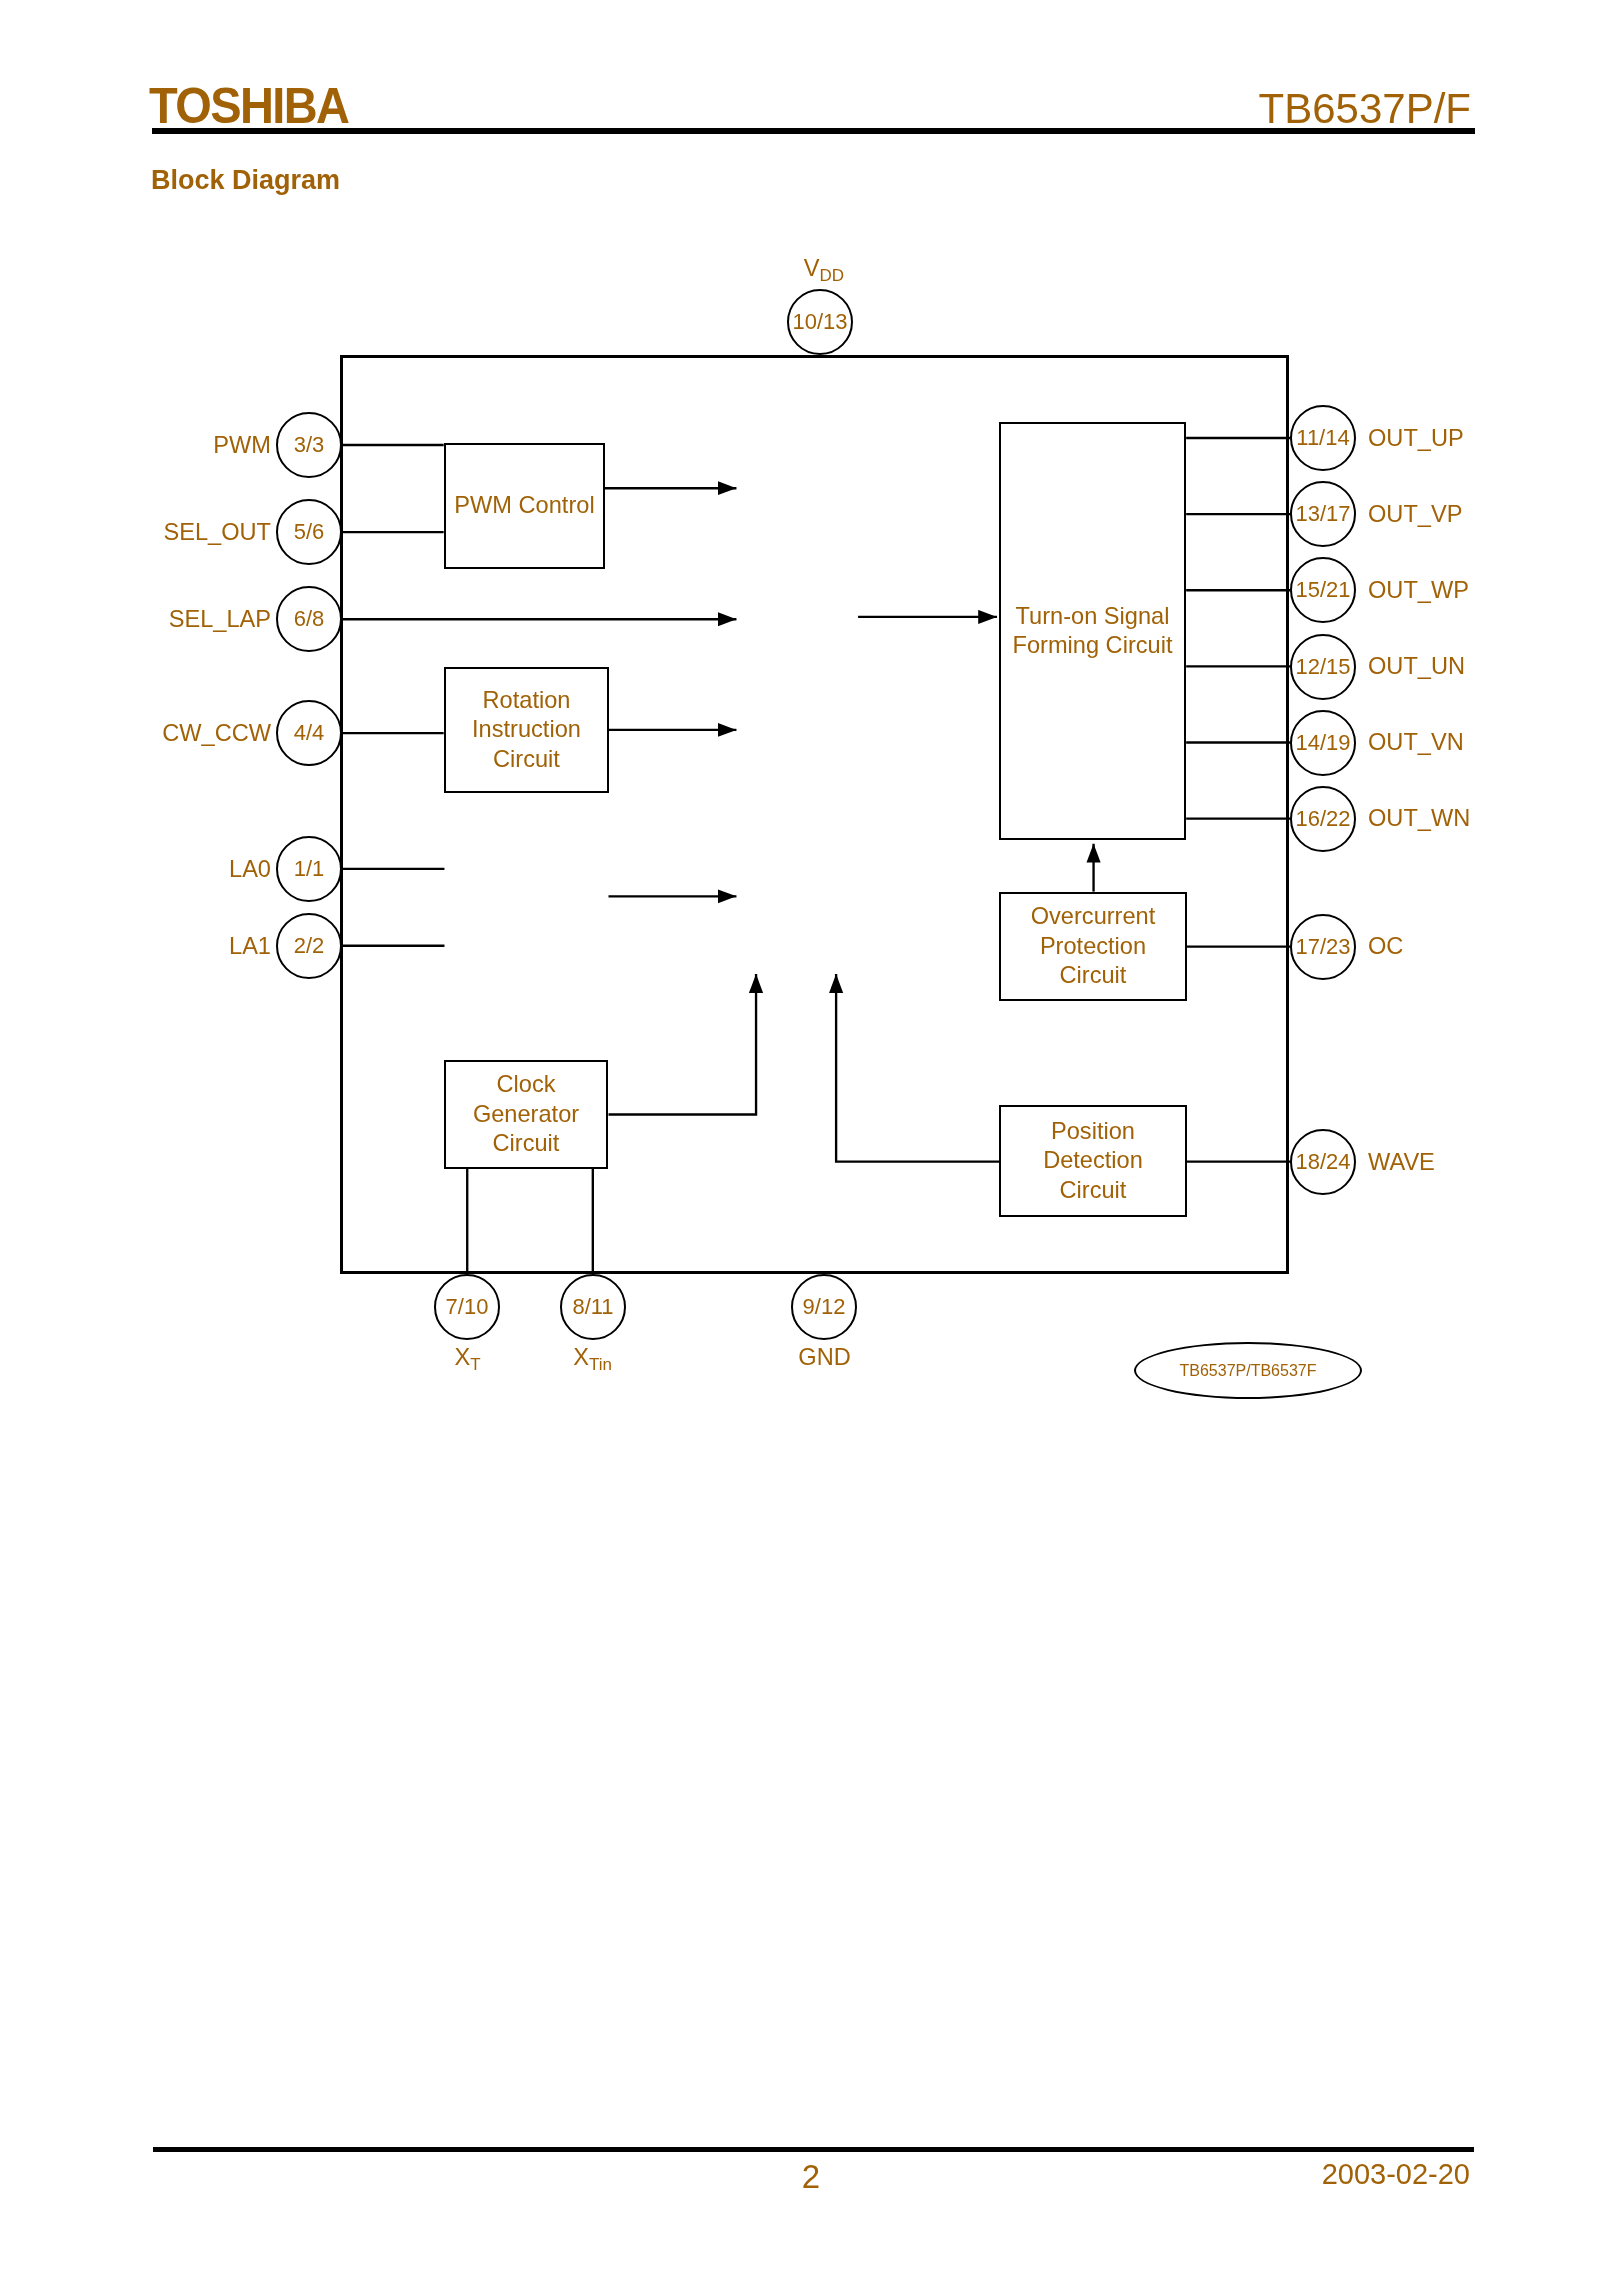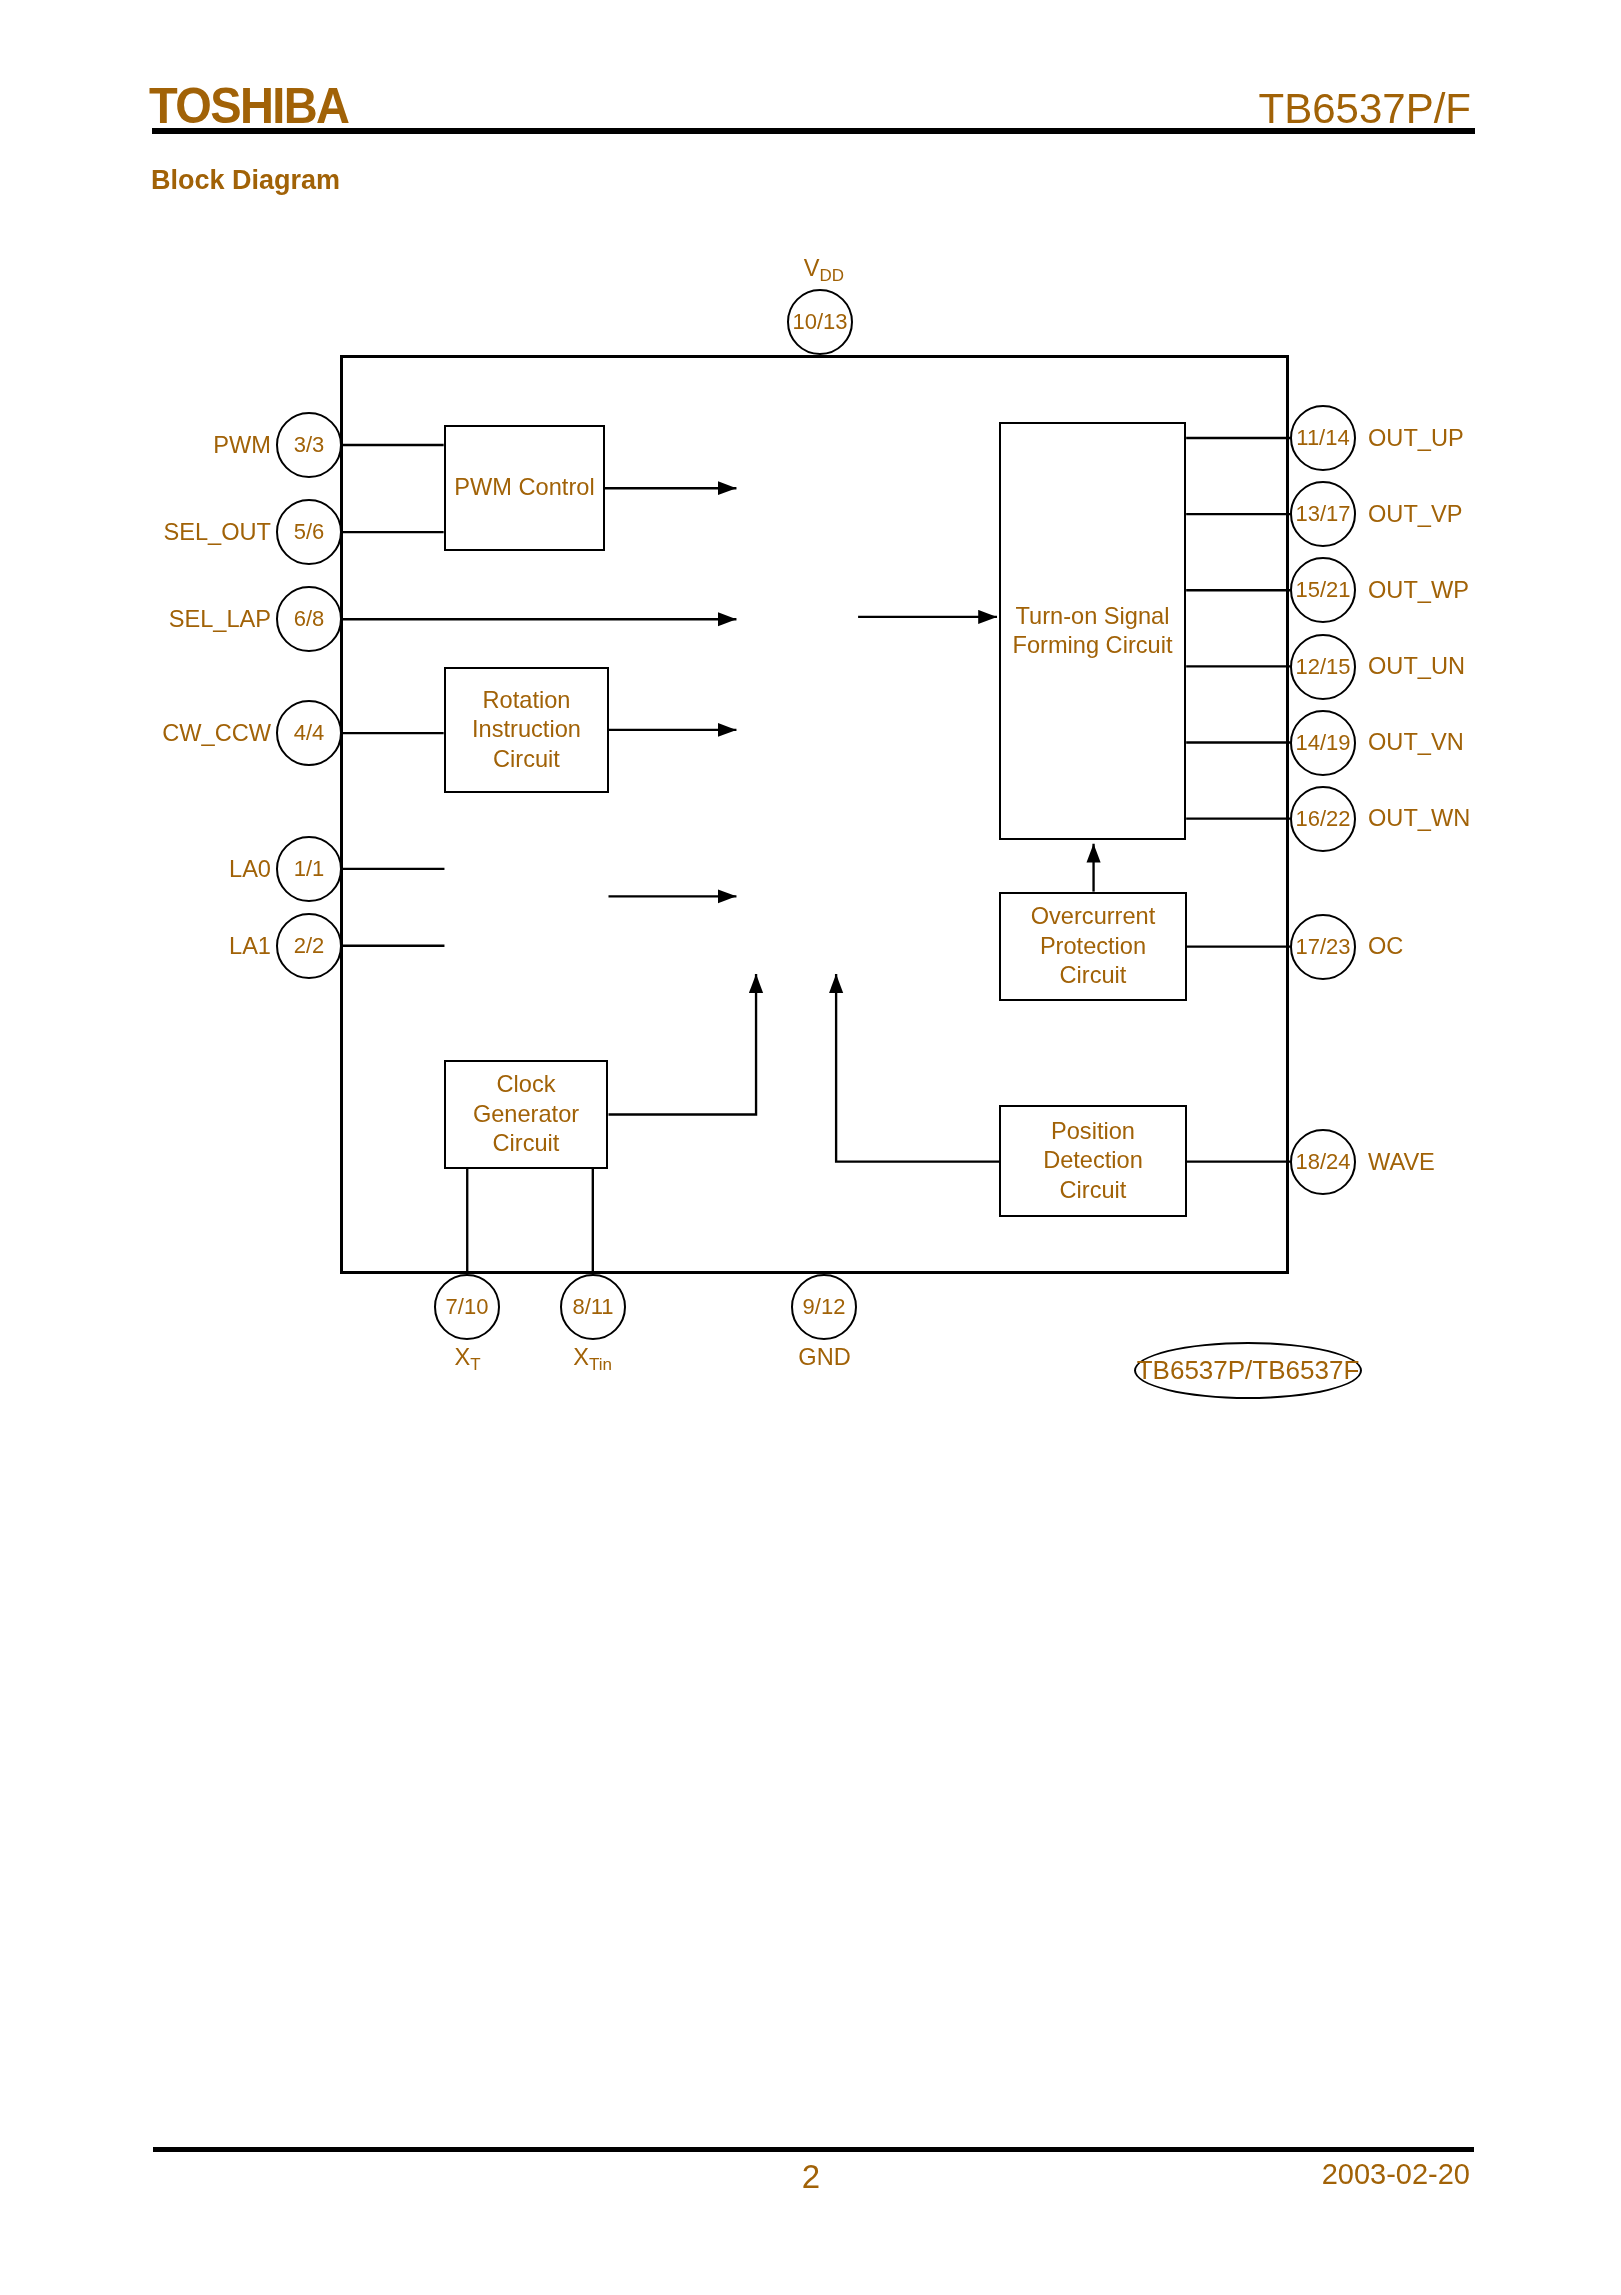--- a/index.html
+++ b/index.html
@@ -42,21 +42,21 @@
     font-size:22px;
   }
   .pinlabel{font-size:23.6px;}
   .pinlabel.right-align{text-align:right;}
   .pinlabel.center-align{text-align:center;}
   .sub{font-size:0.72em;vertical-align:-0.28em;}
   .oval{
     left:1134px;top:1342px;width:228px;height:57px;
     border:2.4px solid #000;border-radius:50%;box-sizing:border-box;
     display:flex;align-items:center;justify-content:center;
-    font-size:26px;background:#fff;
+    font-size:16px;background:#fff;
   }
   svg.wires{left:0;top:0;}
   
   .frule{left:153px;top:2147px;width:1321px;height:4.7px;background:#000;}
   .pageno{left:0;top:2158px;width:1622px;text-align:center;font-size:33px;}
   .date{top:2158px;right:152px;font-size:29px;}
 </style>
 </head>
 <body>
 
@@ -104,21 +104,21 @@
       <line x1="1511" y1="946" x2="1644" y2="946"></line>
       <line x1="1511" y1="1043" x2="1644" y2="1043"></line>
 
       <line x1="1511" y1="1206" x2="1644" y2="1206"></line>
       <line x1="1511" y1="1480" x2="1644" y2="1480"></line>
     </g>
   </svg>
 
   <div class="abs outer-box"></div>
 
-  <div class="abs block" style="left:444px;top:425px;width:161px;height:126px;">PWM Control</div>
+  <div class="abs block" style="left:444px;top:443px;width:161px;height:126px;">PWM Control</div>
   <div class="abs block" style="left:444px;top:667px;width:165px;height:126px;">Rotation
 Instruction
 Circuit</div>
   <div class="abs block" style="left:444px;top:1060px;width:164px;height:109px;">Clock
 Generator
 Circuit</div>
   <div class="abs block" style="left:999px;top:422px;width:187px;height:418px;">Turn-on Signal
 Forming Circuit</div>
   <div class="abs block" style="left:999px;top:892px;width:188px;height:109px;">Overcurrent
 Protection

